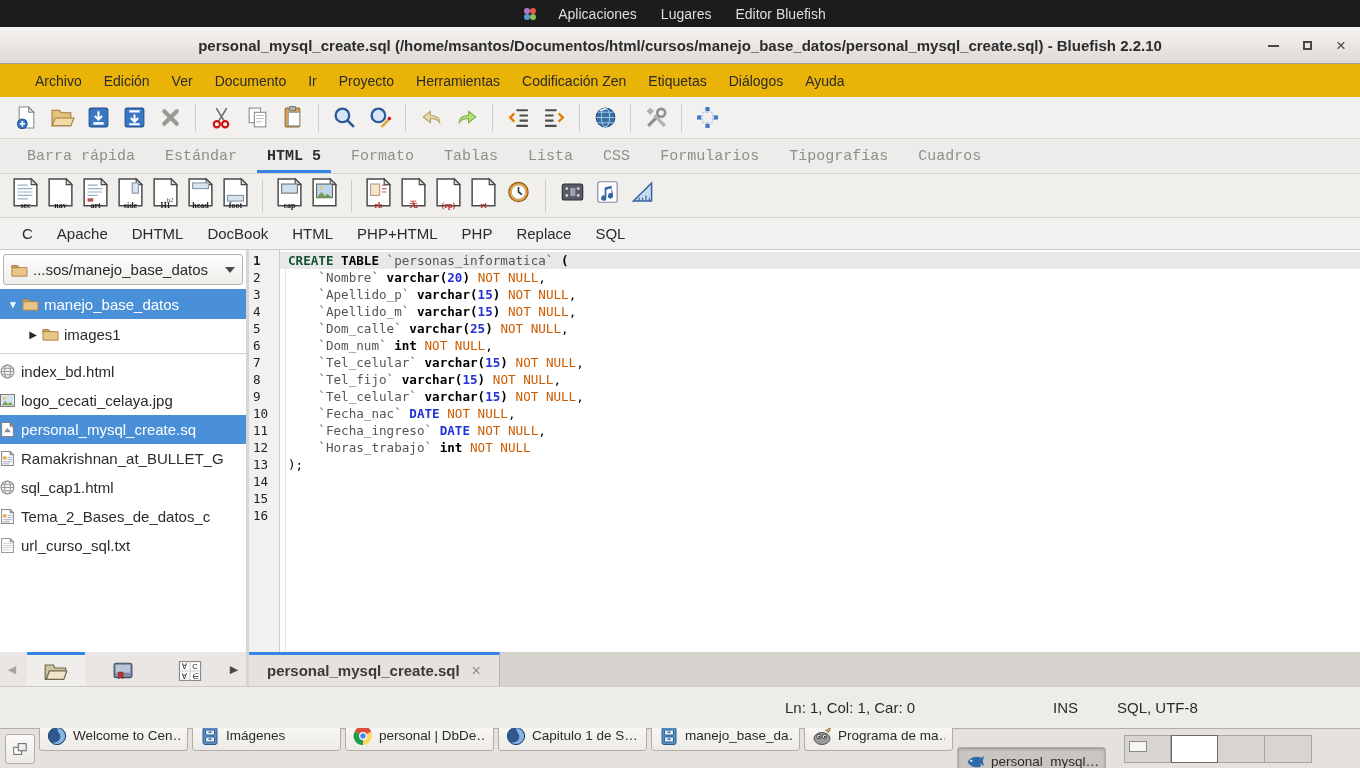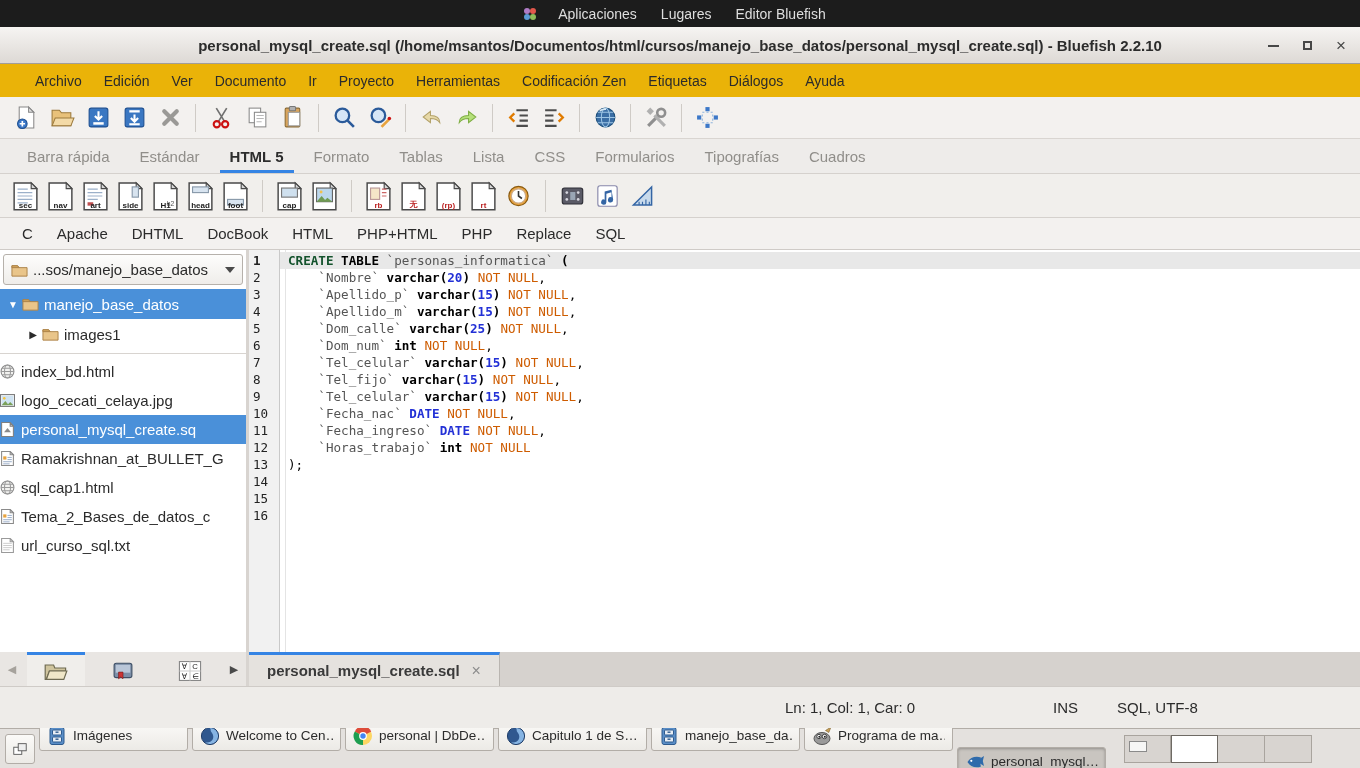--- a/index.html
+++ b/index.html
@@ -36,27 +36,27 @@
   .mitem { padding:0 11px; }
 
   
   .toolbar { height:42px; background:#f3f1ef; border-bottom:1px solid #d9d5d1; display:flex; align-items:center; padding-left:8px; }
   .tbtn { width:36px; height:36px; display:flex; align-items:center; justify-content:center; }
   .tbtn svg { width:25px; height:25px; }
   .tsep { width:1px; height:28px; background:#cfcbc6; margin:0 7px; }
 
   
   .quickbar { height:35px; background:#eeecea; border-bottom:1px solid #d5d1cd; display:flex; align-items:stretch; padding-left:12px; font-size:15px; }
-  .qtab { padding:0 15px; color:#908e8a; position:relative; display:flex; align-items:center; }
+  .qtab { padding:0 15px; color:#908e8a; position:relative; display:flex; align-items:center;font-family:Liberation Mono, monospace; }
   .qtab.active { color:#2d2d2d; font-weight:bold; }
   .qtab.active::after { content:""; position:absolute; left:5px; right:5px; bottom:0; height:3px; background:#3584e4; }
 
   
   .html5bar { height:44px; background:#f1efec; border-bottom:1px solid #d5d1cd; display:flex; align-items:center; padding-left:8px; }
-  .hbtn { width:35px; height:38px; position:relative; display:flex; align-items:center; justify-content:center; }
+  .hbtn { width:35px; height:38px; position:relative; display:flex; justify-content:center;font-family:Liberation Serif, serif; }
   .hbtn svg { width:25px; height:30px; }
   .hlabel { position:absolute; bottom:5px; left:0; right:0; text-align:center; font-size:8px; font-weight:bold; color:#222; pointer-events:none; }
   .hsep { width:1px; height:32px; background:#cfcbc6; margin:0 9px; }
 
   
   .langbar { height:31px; background:#f3f1ef; display:flex; align-items:center; font-size:15px; padding-left:10px; }
   .litem { padding:0 12px; }
 
   
   .main { display:flex; height:403px; border-top:1px solid #cfcbc7; }
@@ -752,38 +752,38 @@
         <svg viewBox="0 0 18 18">
           <rect x="2" y="7" width="9" height="8" fill="#fff" stroke="#555"></rect>
           <rect x="7" y="3" width="9" height="8" fill="#eee" stroke="#555"></rect>
         </svg>
       </span>
     </span>
   <div style="display:flex;gap:4px">
       <span class="tkbtn">
         <span class="i">
           <svg viewBox="0 0 20 20">
+            <circle cx="10" cy="10" r="8.6" fill="#30588f"></circle>
+            <path d="M10 1.8c4.5 0 8.2 3.7 8.2 8.2 0 4.5-3.7 8.2-8.2 8.2-2 0-3.8-.7-5.2-1.9 3.3.9 6.5-.4 7.8-2.8 1.2-2.2.8-4.8-.6-6.6-1-1.3-1.6-2.2-1.3-3.4z" fill="#86b4e3"></path>
+            <circle cx="10" cy="10" r="8.6" fill="none" stroke="#22406b"></circle>
+          </svg>
+        </span>
+        <span class="lbl">Welcome to Cen…</span>
+      </span>
+      <span class="tkbtn">
+        <span class="i">
+          <svg viewBox="0 0 20 20">
             <rect x="3" y="1.5" width="14" height="17" rx="2" fill="#5a8ec7" stroke="#2d5a8e"></rect>
             <rect x="5.5" y="4" width="9" height="5" rx="1" fill="#e8eef5" stroke="#2d5a8e"></rect>
             <rect x="5.5" y="11" width="9" height="5" rx="1" fill="#e8eef5" stroke="#2d5a8e"></rect>
             <rect x="8.5" y="5.5" width="3" height="1.4" fill="#2d5a8e"></rect>
             <rect x="8.5" y="12.5" width="3" height="1.4" fill="#2d5a8e"></rect>
           </svg>
         </span>
         <span class="lbl">Imágenes</span>
-      </span>
-      <span class="tkbtn">
-        <span class="i">
-          <svg viewBox="0 0 20 20">
-            <circle cx="10" cy="10" r="8.6" fill="#30588f"></circle>
-            <path d="M10 1.8c4.5 0 8.2 3.7 8.2 8.2 0 4.5-3.7 8.2-8.2 8.2-2 0-3.8-.7-5.2-1.9 3.3.9 6.5-.4 7.8-2.8 1.2-2.2.8-4.8-.6-6.6-1-1.3-1.6-2.2-1.3-3.4z" fill="#86b4e3"></path>
-            <circle cx="10" cy="10" r="8.6" fill="none" stroke="#22406b"></circle>
-          </svg>
-        </span>
-        <span class="lbl">Welcome to Cen…</span>
       </span>
       <span class="tkbtn">
         <span class="i">
           <svg viewBox="0 0 20 20">
             <circle cx="10" cy="10" r="9" fill="#fdd663"></circle>
             <path d="M10 10L1.8 5.5A9 9 0 0 1 18.2 5.5z" fill="#dd4b39"></path>
             <path d="M10 10L1.8 5.5A9 9 0 0 0 10 19z" fill="#1e9e51"></path>
             <circle cx="10" cy="10" r="3.9" fill="#fff"></circle>
             <circle cx="10" cy="10" r="2.7" fill="#4285f4"></circle>
           </svg>

